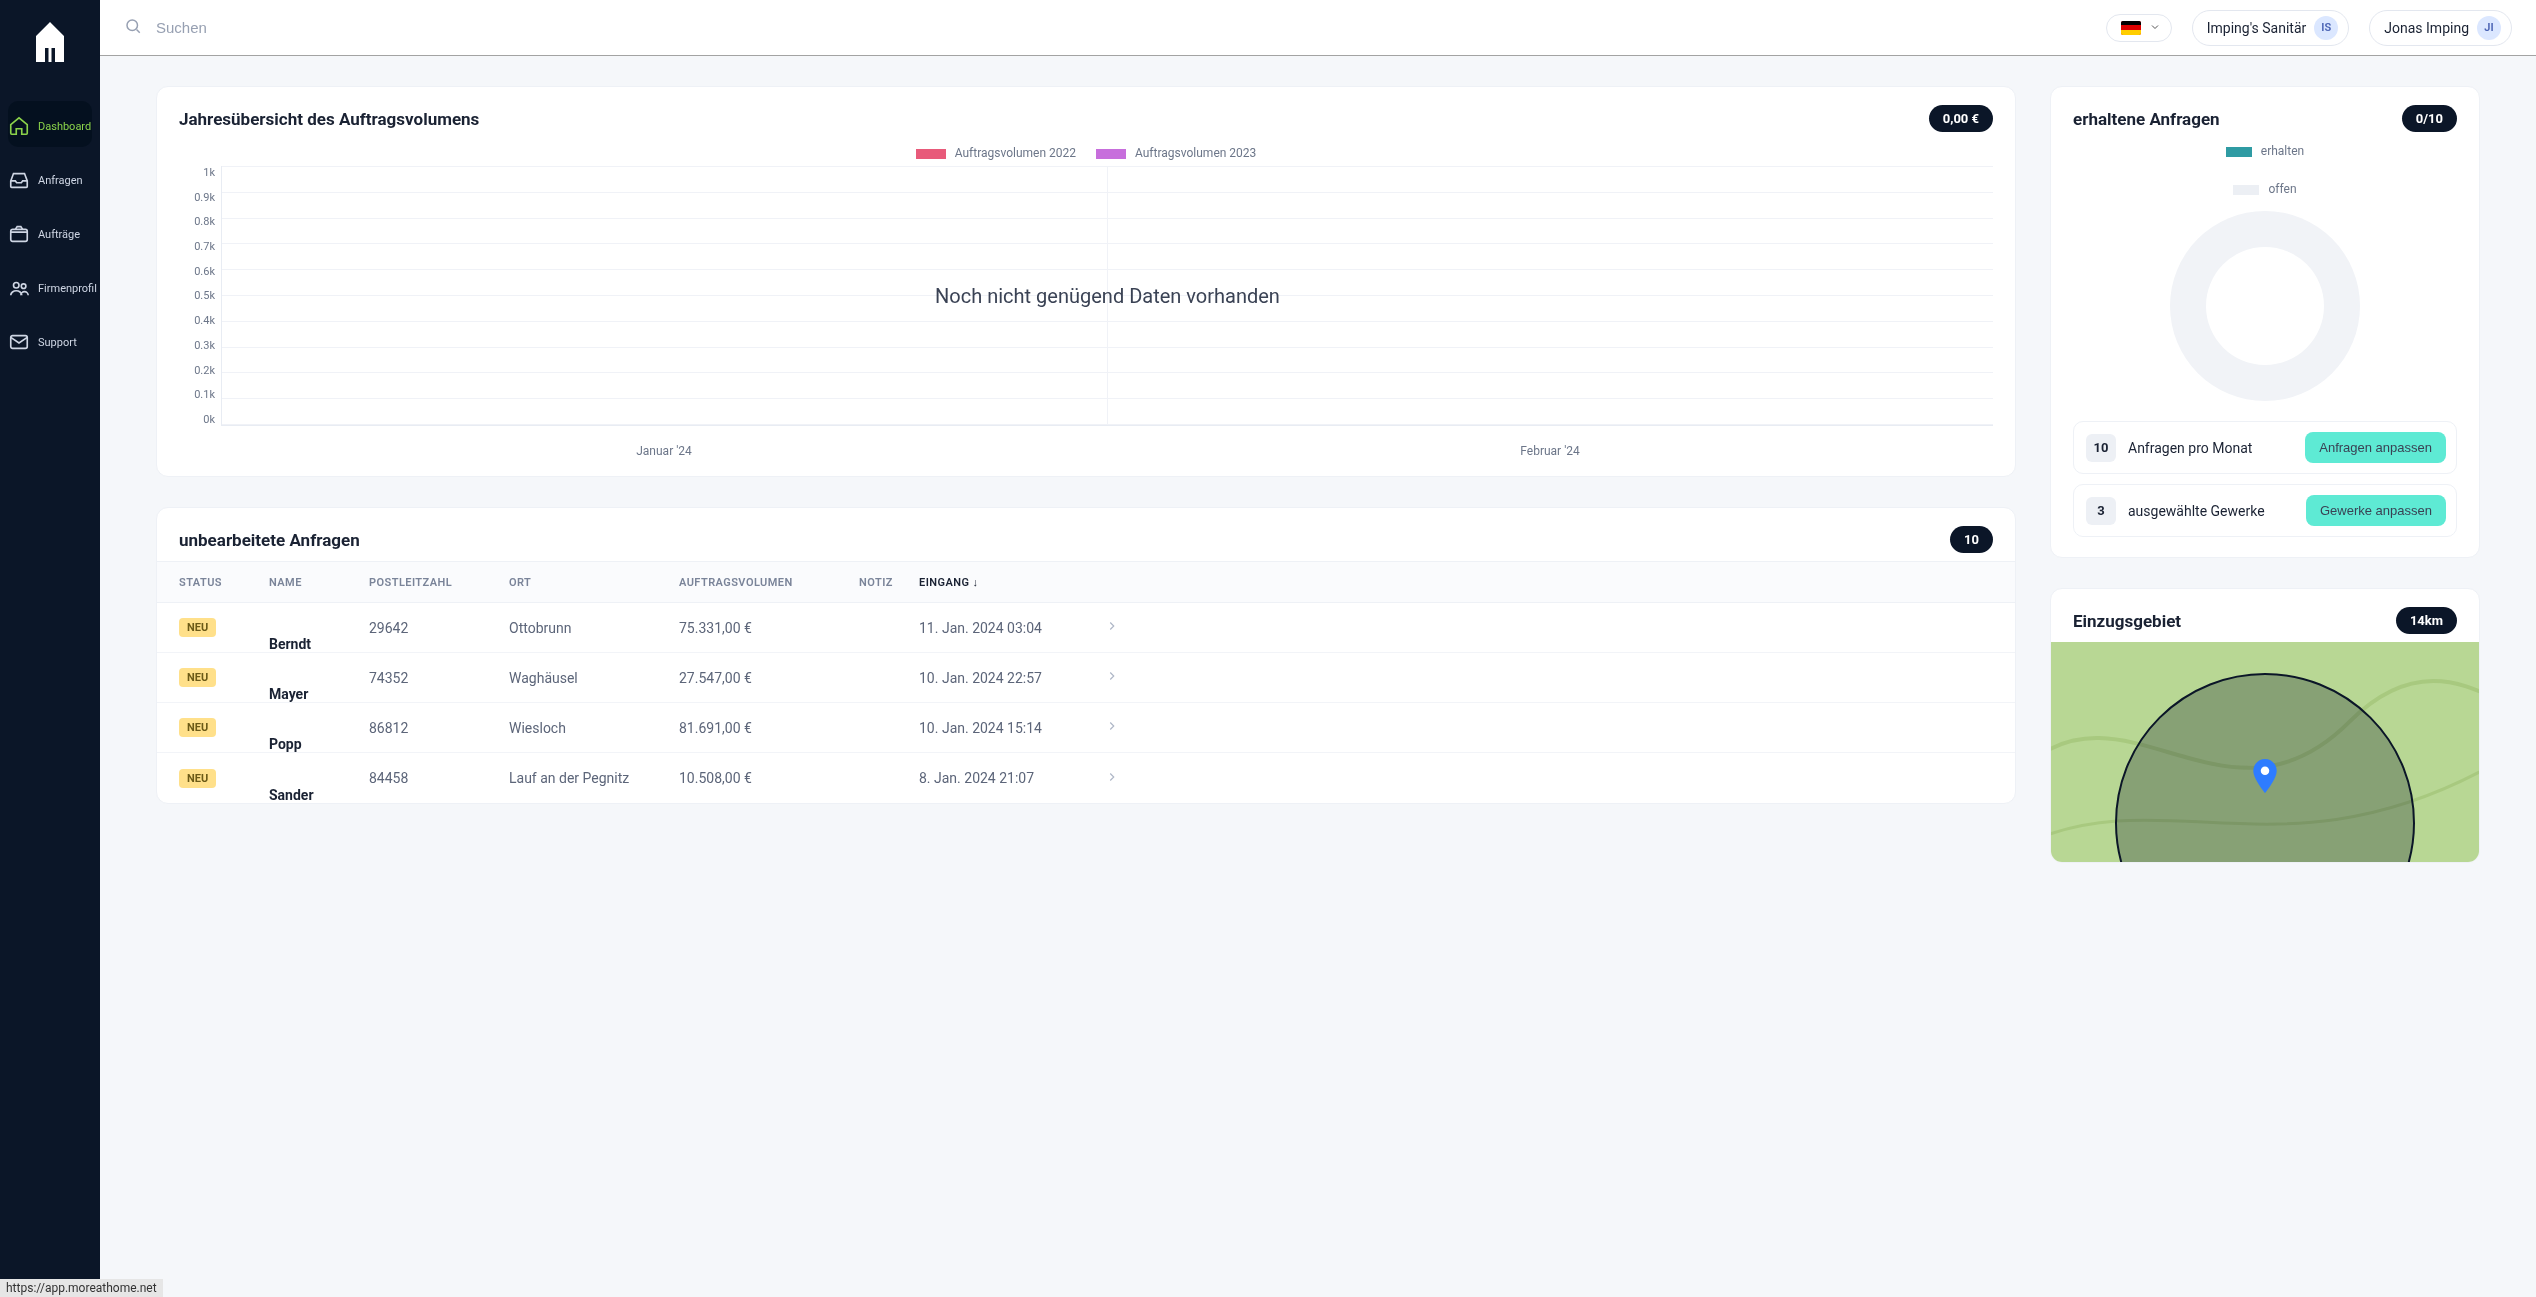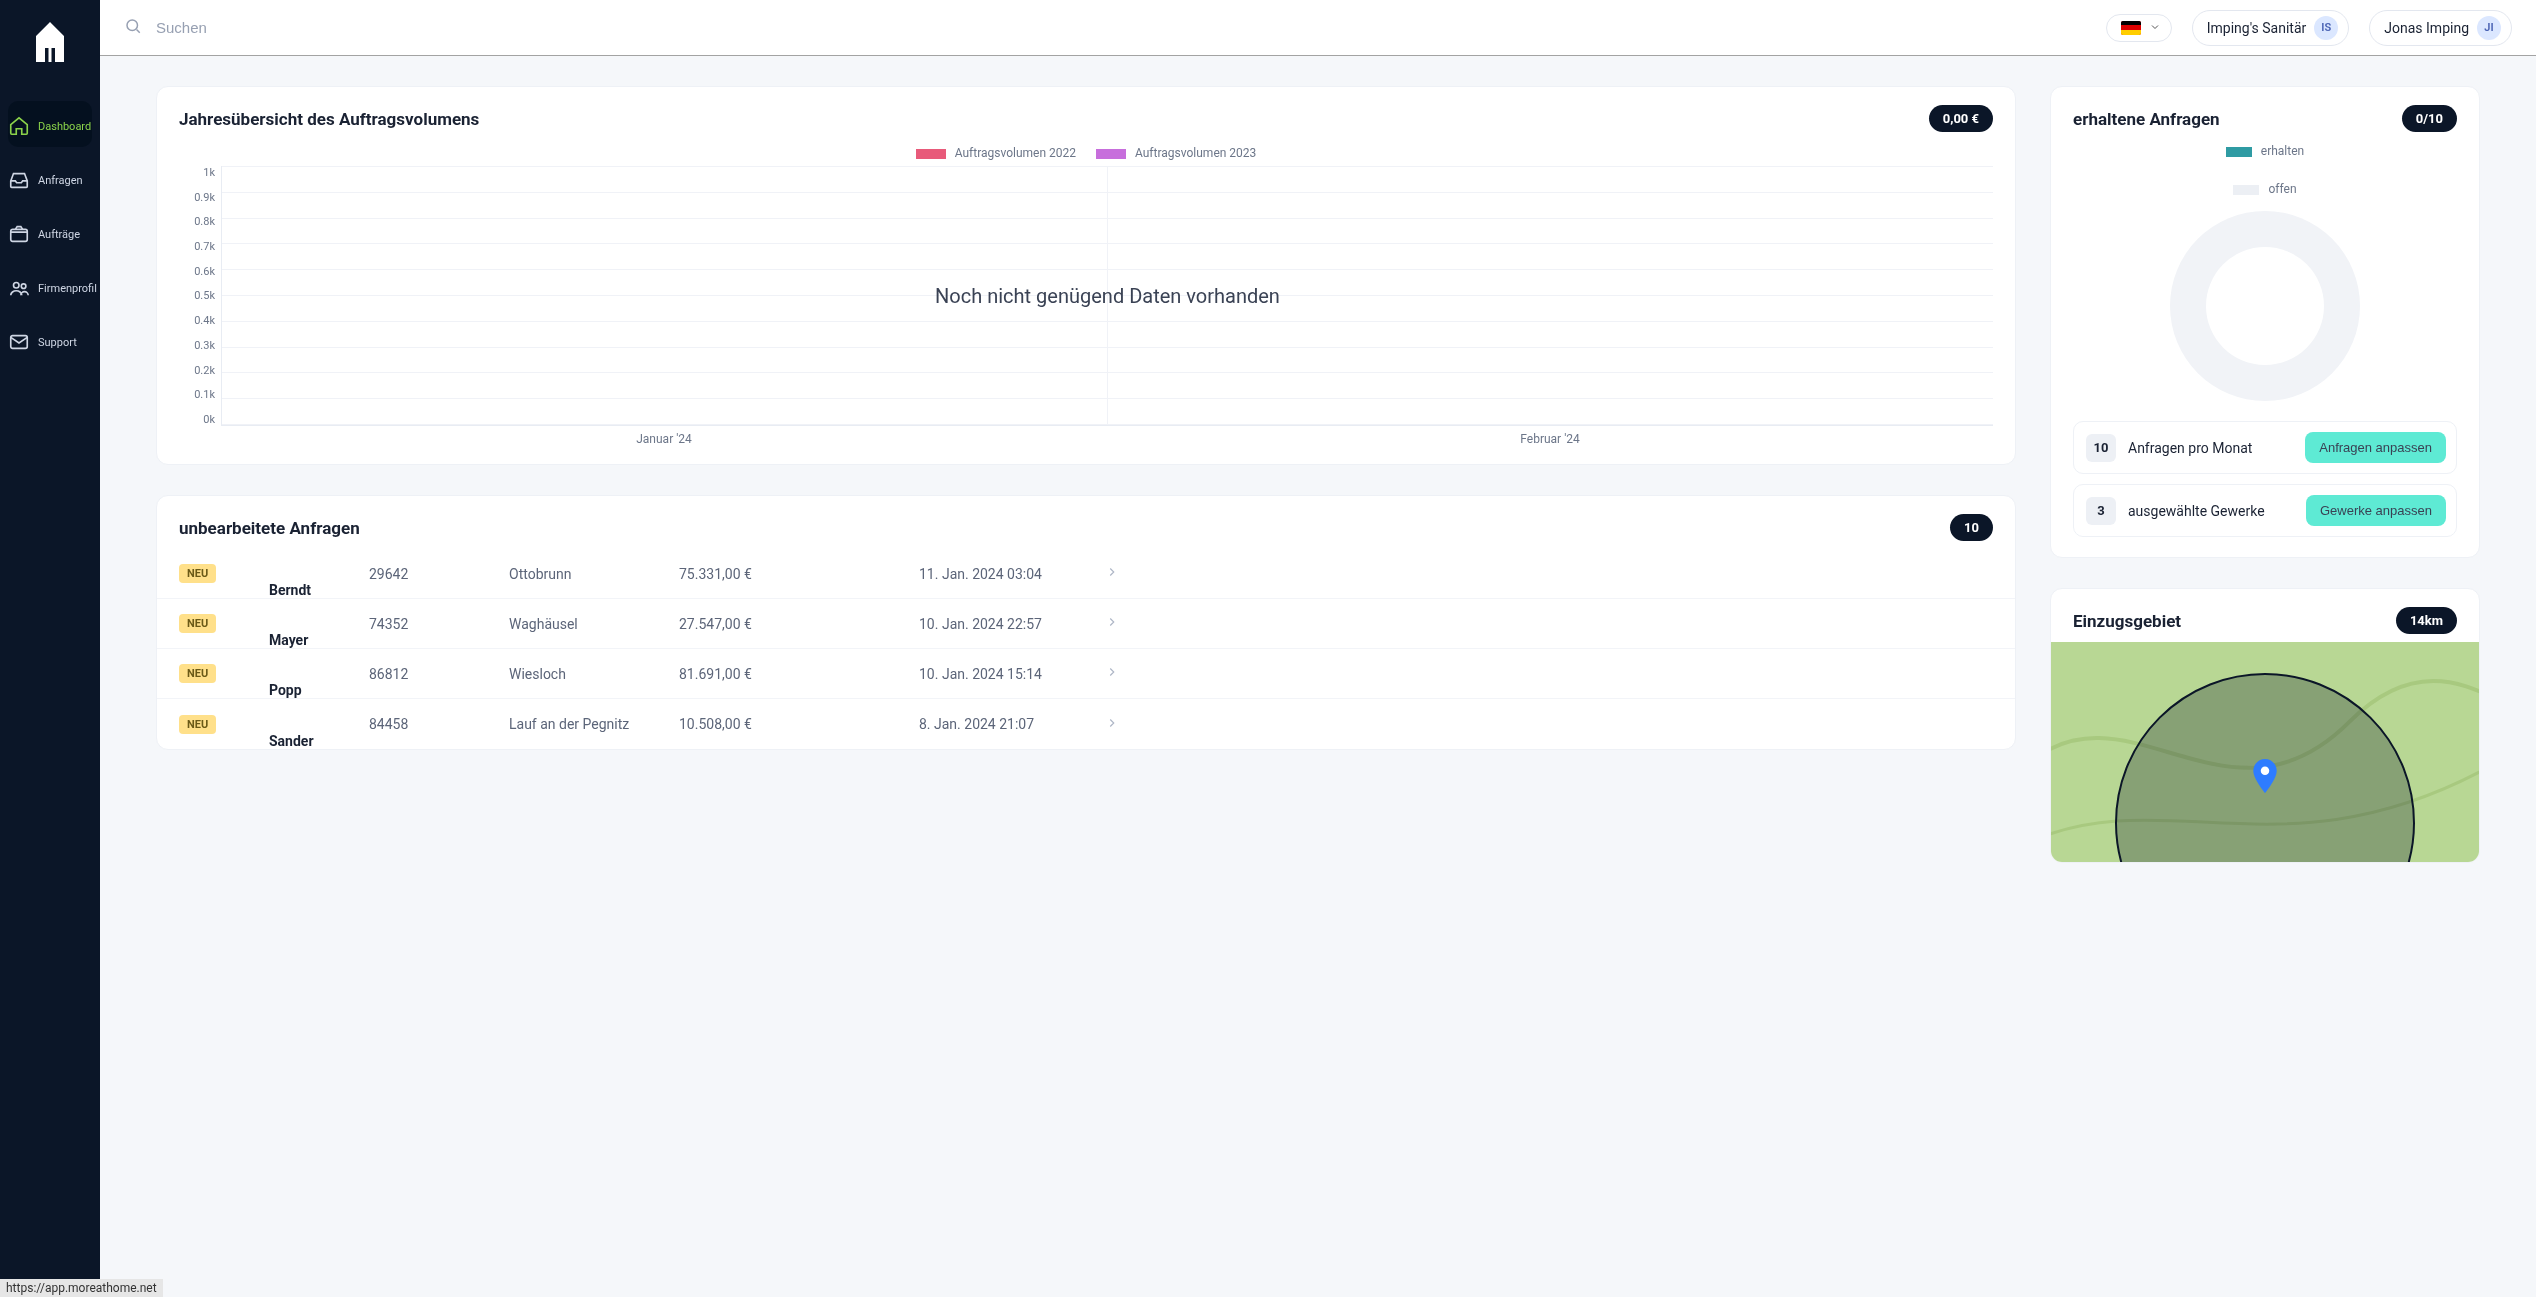--- a/index.html
+++ b/index.html
@@ -130,21 +130,21 @@
   width: 42px; display: flex; flex-direction: column; justify-content: space-between;
   font-size: 11px; color: #6c7689; text-align: right; padding-right: 6px;
 }
 .plot {
   flex: 1; position: relative; border-left: 1px solid #e8ecf3; border-bottom: 1px solid #e8ecf3;
   display: flex;
 }
 .plot .gridlines { position: absolute; inset: 0; display:flex; flex-direction:column; justify-content:space-between; }
 .plot .gridlines div { border-top: 1px solid #f0f2f7; height: 0; }
 .plot-col { flex: 1; border-right: 1px solid #f0f2f7; }
-.x-axis { display:flex; margin-left:42px; margin-top:6px; }
+.x-axis { display:flex; margin-left:42px; margin-top:18px; }
 .x-axis div { flex:1; text-align:center; font-size:12px; color:#6c7689; }
 .chart-empty-msg {
   position: absolute; inset: 0; display:flex; align-items:center; justify-content:center;
   font-size: 20px; color: #3a4254;
 }
 
 
 .table-head-row, .table-row {
   display: grid;
   grid-template-columns: 90px 100px 140px 170px 180px 60px 160px 40px;
@@ -364,20 +364,33 @@
           </div>
         </div>
       </section>
 
       <section class="card">
         <div class="card-header">
           <h2 class="card-title">unbearbeitete Anfragen</h2>
           <span class="badge-dark">10</span>
         </div>
 
+        <div class="table-head-row">
+          <div>STATUS</div>
+          <div>NAME</div>
+          <div>POSTLEITZAHL</div>
+          <div>ORT</div>
+          <div>AUFTRAGSVOLUMEN</div>
+          <div>NOTIZ</div>
+          <div class="sorted">
+            <span>EINGANG</span>
+            <span>↓</span>
+          </div>
+          <div></div>
+        </div>
 
         <div class="table-row">
           <div><span class="status-tag">NEU</span></div>
           <div class="name-cell">Berndt</div>
           <div class="muted">29642</div>
           <div class="muted">Ottobrunn</div>
           <div class="muted">75.331,00 €</div>
           <div></div>
           <div class="muted">11. Jan. 2024 03:04</div>
           <div class="row-chevron">

